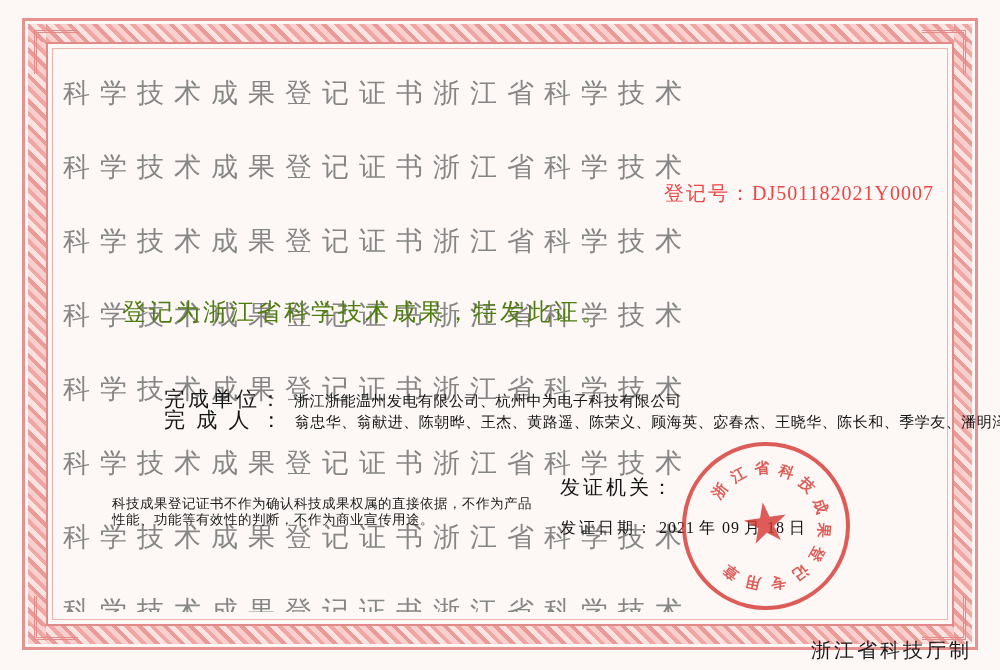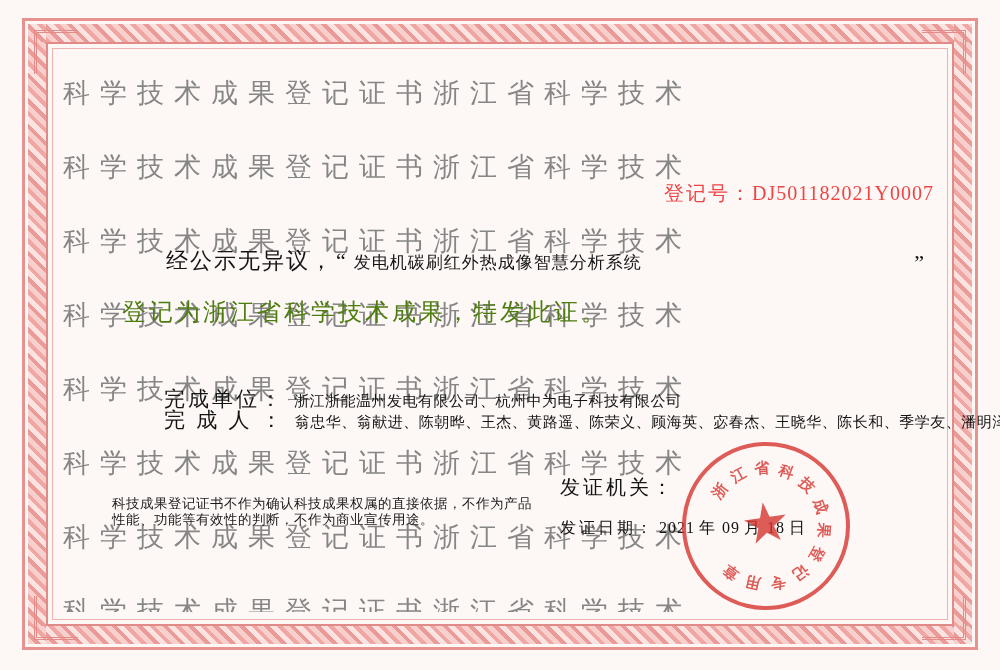--- a/index.html
+++ b/index.html
@@ -273,23 +273,20 @@
     <div>科学技术成果登记证书浙江省科学技术</div>
   </div>
 
   <div class="content">
 
 
     <div class="reg-no">
       <span class="label">登记号：</span><span class="value">DJ501182021Y0007</span>
     </div>
 
-    <div class="line1">
-      <span>经公示无异议，</span><span class="quote-open">“</span><span class="project-name">发电机碳刷红外热成像智慧分析系统</span><span class="quote-close">”</span>
-    </div>
 
     <div class="line2">登记为浙江省科学技术成果，特发此证。</div>
 
     <div class="field-row row-unit">
       <span>完成单位：</span><span class="fval">浙江浙能温州发电有限公司、杭州中为电子科技有限公司</span>
     </div>
 
     <div class="field-row row-people">
       <span>完 成 人 ：</span><span class="fval">翁忠华、翁献进、陈朝晔、王杰、黄路遥、陈荣义、顾海英、宓春杰、王晓华、陈长和、季学友、潘明泽</span>
     </div>
@@ -319,14 +316,15 @@
             <span class="seal-char" style="transform: translate(27.8px, 50.9px) rotate(151.364deg);">记</span>
             <span class="seal-char" style="transform: translate(4.1px, 57.9px) rotate(175.909deg);">专</span>
             <span class="seal-char" style="transform: translate(-20.3px, 54.3px) rotate(200.455deg);">用</span>
             <span class="seal-char" style="transform: translate(-41px, 41px) rotate(225deg);">章</span>
           </div>
       </div>
     </div>
 
   </div>
 
+  <div class="issuing-authority">浙江省科技厅制</div>
 
 </div>
 
 </body></html>

